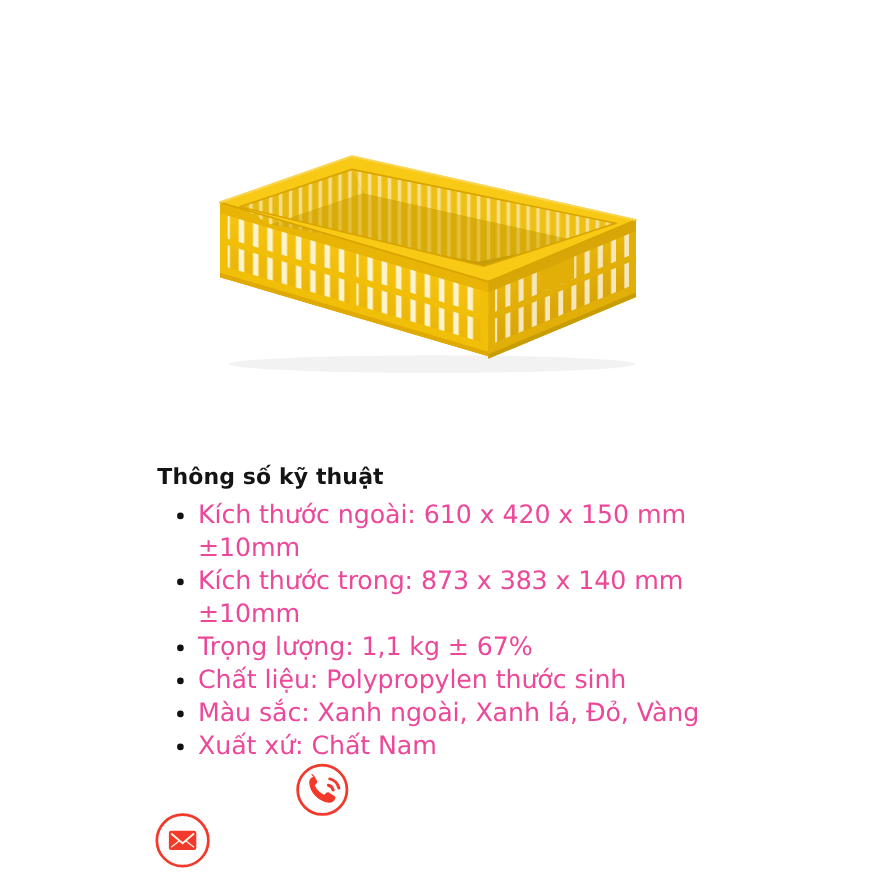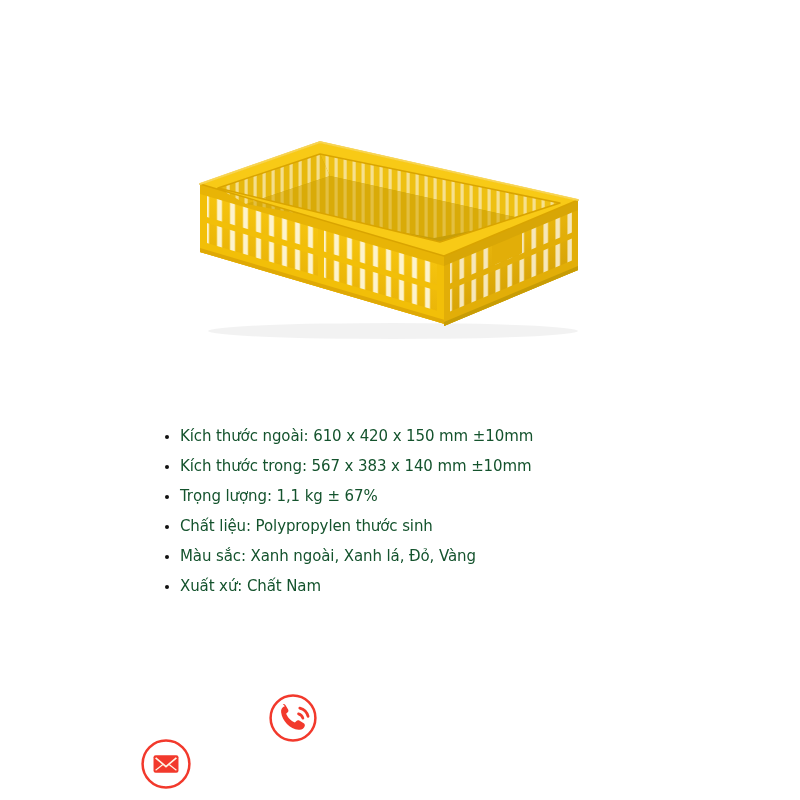--- a/index.html
+++ b/index.html
@@ -36,24 +36,24 @@
     font-weight: 700;
     color: #141414;
     letter-spacing: 0.1px;
   }
   .specs ul {
     margin: 0;
     padding: 0 0 0 37px;
     list-style: disc;
   }
   .specs li {
-    font-size: 15px;
+    font-size: 23px;
     line-height: 30px;
     letter-spacing: -0.1px;
-    color: #14532d;
+    color: #ec4899;
   }
   .specs li::marker { color: #111111; font-size: 0.85em; }
 
   
   .contact-btn {
     position: absolute;
     background: transparent;
     border: none;
     padding: 0;
     cursor: pointer;
@@ -128,23 +128,24 @@
 
       <polygon points="58,74 142,46 340,90 246,108" fill="#d9ab08"></polygon>
       <polygon points="58,74 142,46 340,90 246,108" fill="url(#slotsI)" opacity="0.3"></polygon>
 
       <path d="M12,54 L132,12 L390,70 L256,126 Z M30,58 L252,112 L372,73 L132,24 Z" fill="#f8ca16" fill-rule="evenodd" stroke="#d9a400" stroke-width="1.5" stroke-linejoin="round"></path>
       <polyline points="12,54 132,12 390,70" fill="none" stroke="#ffe064" stroke-width="2" opacity="0.8"></polyline>
     </svg>
   </div>
 
   <section class="specs">
+    <h2>Thông số kỹ thuật</h2>
     <ul>
       <li>Kích thước ngoài: 610 x 420 x 150 mm ±10mm</li>
-      <li>Kích thước trong: 567 x 383 x 140 mm ±10mm</li>
+      <li>Kích thước trong: 873 x 383 x 140 mm ±10mm</li>
       <li>Trọng lượng: 1,1 kg ± 67%</li>
       <li>Chất liệu: Polypropylen thước sinh</li>
       <li>Màu sắc: Xanh ngoài, Xanh lá, Đỏ, Vàng</li>
       <li>Xuất xứ: Chất Nam</li>
     </ul>
   </section>
 
   <button class="contact-btn phone">
     <svg viewBox="0 0 48 48">
       <circle cx="24" cy="24" r="21.5" fill="none" stroke-width="2.4" stroke="#f2392c"></circle>

